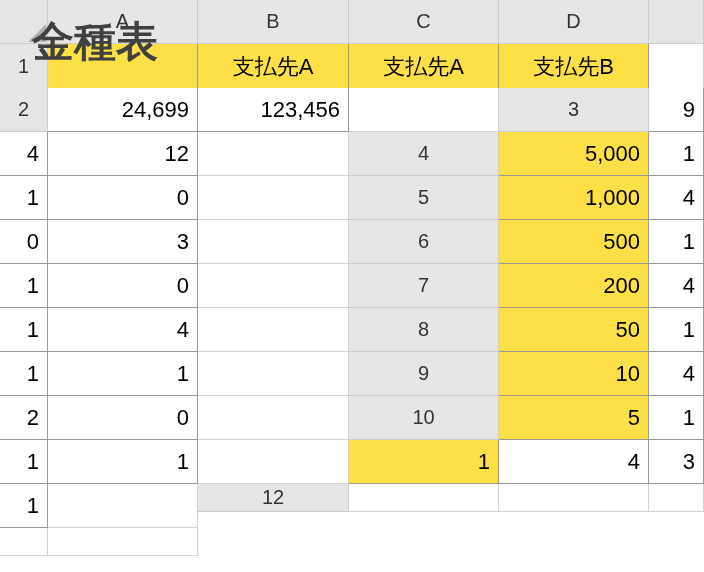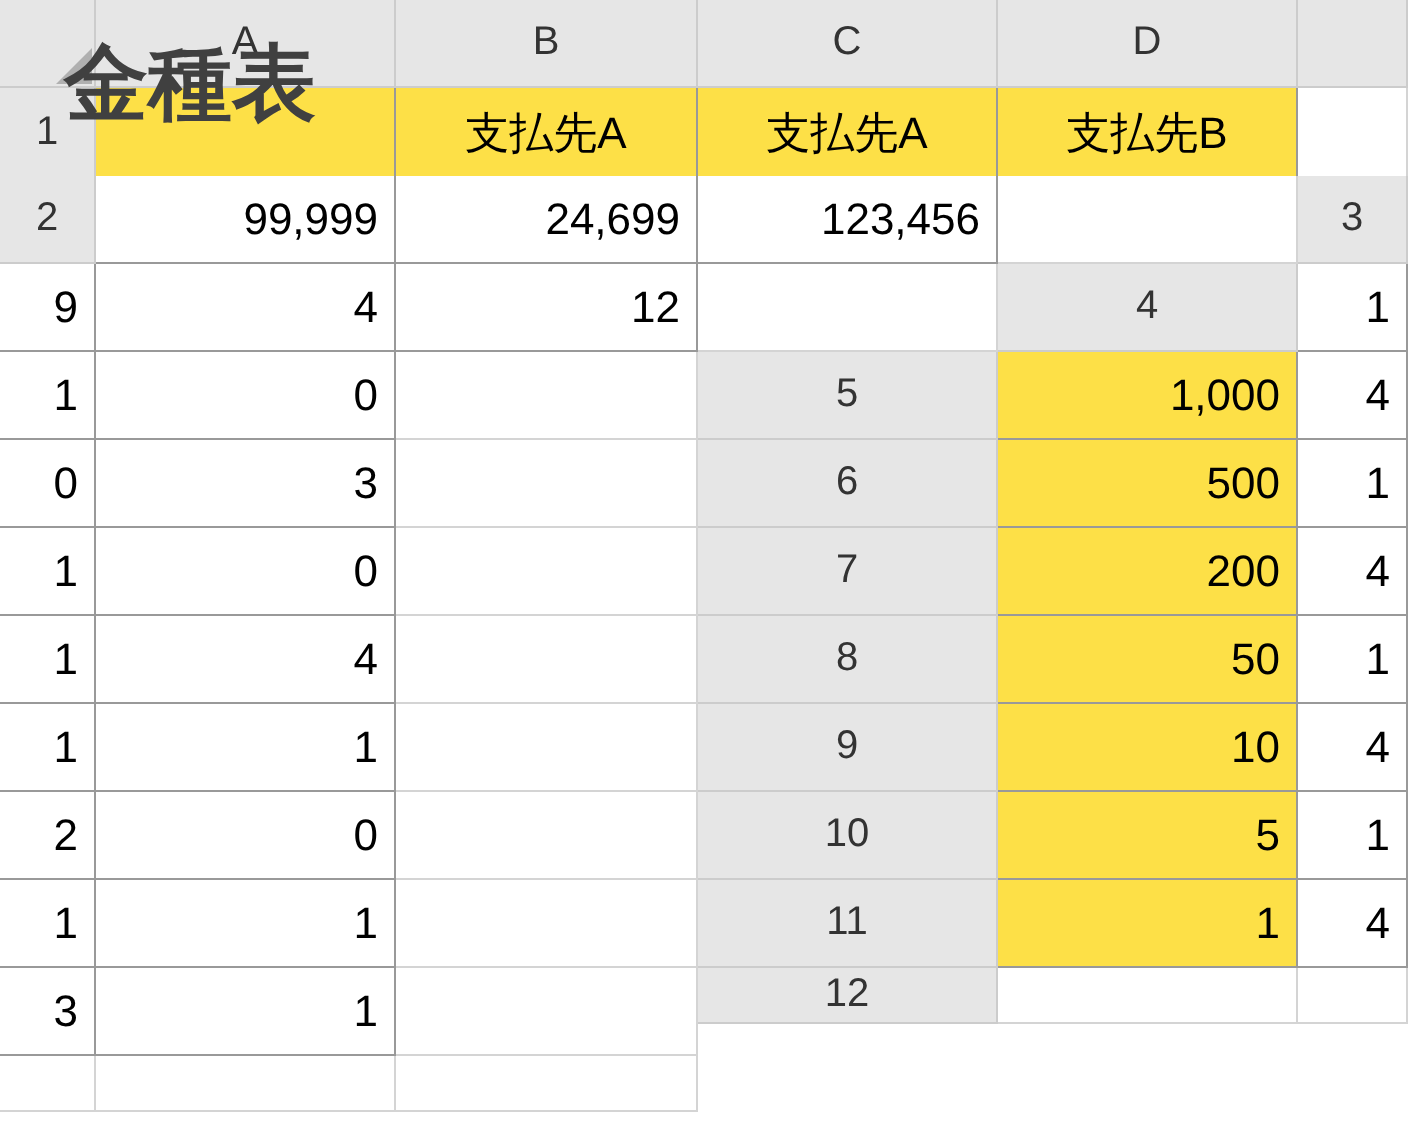--- a/index.html
+++ b/index.html
@@ -94,32 +94,32 @@
   <div class="colhdr"></div>
 
   <div class="rowhdr r1">1</div>
   <div class="cell green center r1"></div>
   <div class="cell green center r1">支払先A</div>
   <div class="cell green center r1">支払先A</div>
   <div class="cell green center r1">支払先B</div>
   <div class="cell outside r1"></div>
 
   <div class="rowhdr">2</div>
-  <div class="row2 cell right">99,999</div>
   <div class="row2 cell right">24,699</div>
   <div class="row2 cell right">123,456</div>
   <div class="row2 cell outside"></div>
 
   <div class="rowhdr">3</div>
   <div class="cell right">9</div>
   <div class="cell right">4</div>
   <div class="cell right">12</div>
   <div class="cell outside"></div>
 
   <div class="rowhdr">4</div>
+  <div class="cell green right">5,000</div>
   <div class="cell right">1</div>
   <div class="cell right">1</div>
   <div class="cell right">0</div>
   <div class="cell outside"></div>
 
   <div class="rowhdr">5</div>
   <div class="cell green right">1,000</div>
   <div class="cell right">4</div>
   <div class="cell right">0</div>
   <div class="cell right">3</div>
@@ -153,21 +153,20 @@
   <div class="cell right">0</div>
   <div class="cell outside"></div>
 
   <div class="rowhdr">10</div>
   <div class="cell green right">5</div>
   <div class="cell right">1</div>
   <div class="cell right">1</div>
   <div class="cell right">1</div>
   <div class="cell outside"></div>
 
-  <div class="rowhdr">11</div>
   <div class="cell green right">1</div>
   <div class="cell right">4</div>
   <div class="cell right">3</div>
   <div class="cell right">1</div>
   <div class="cell outside"></div>
 
   <div class="rowhdr" style="height:28px">12</div>
   <div class="cell outside" style="height:28px"></div>
   <div class="cell outside" style="height:28px"></div>
   <div class="cell outside" style="height:28px"></div>

